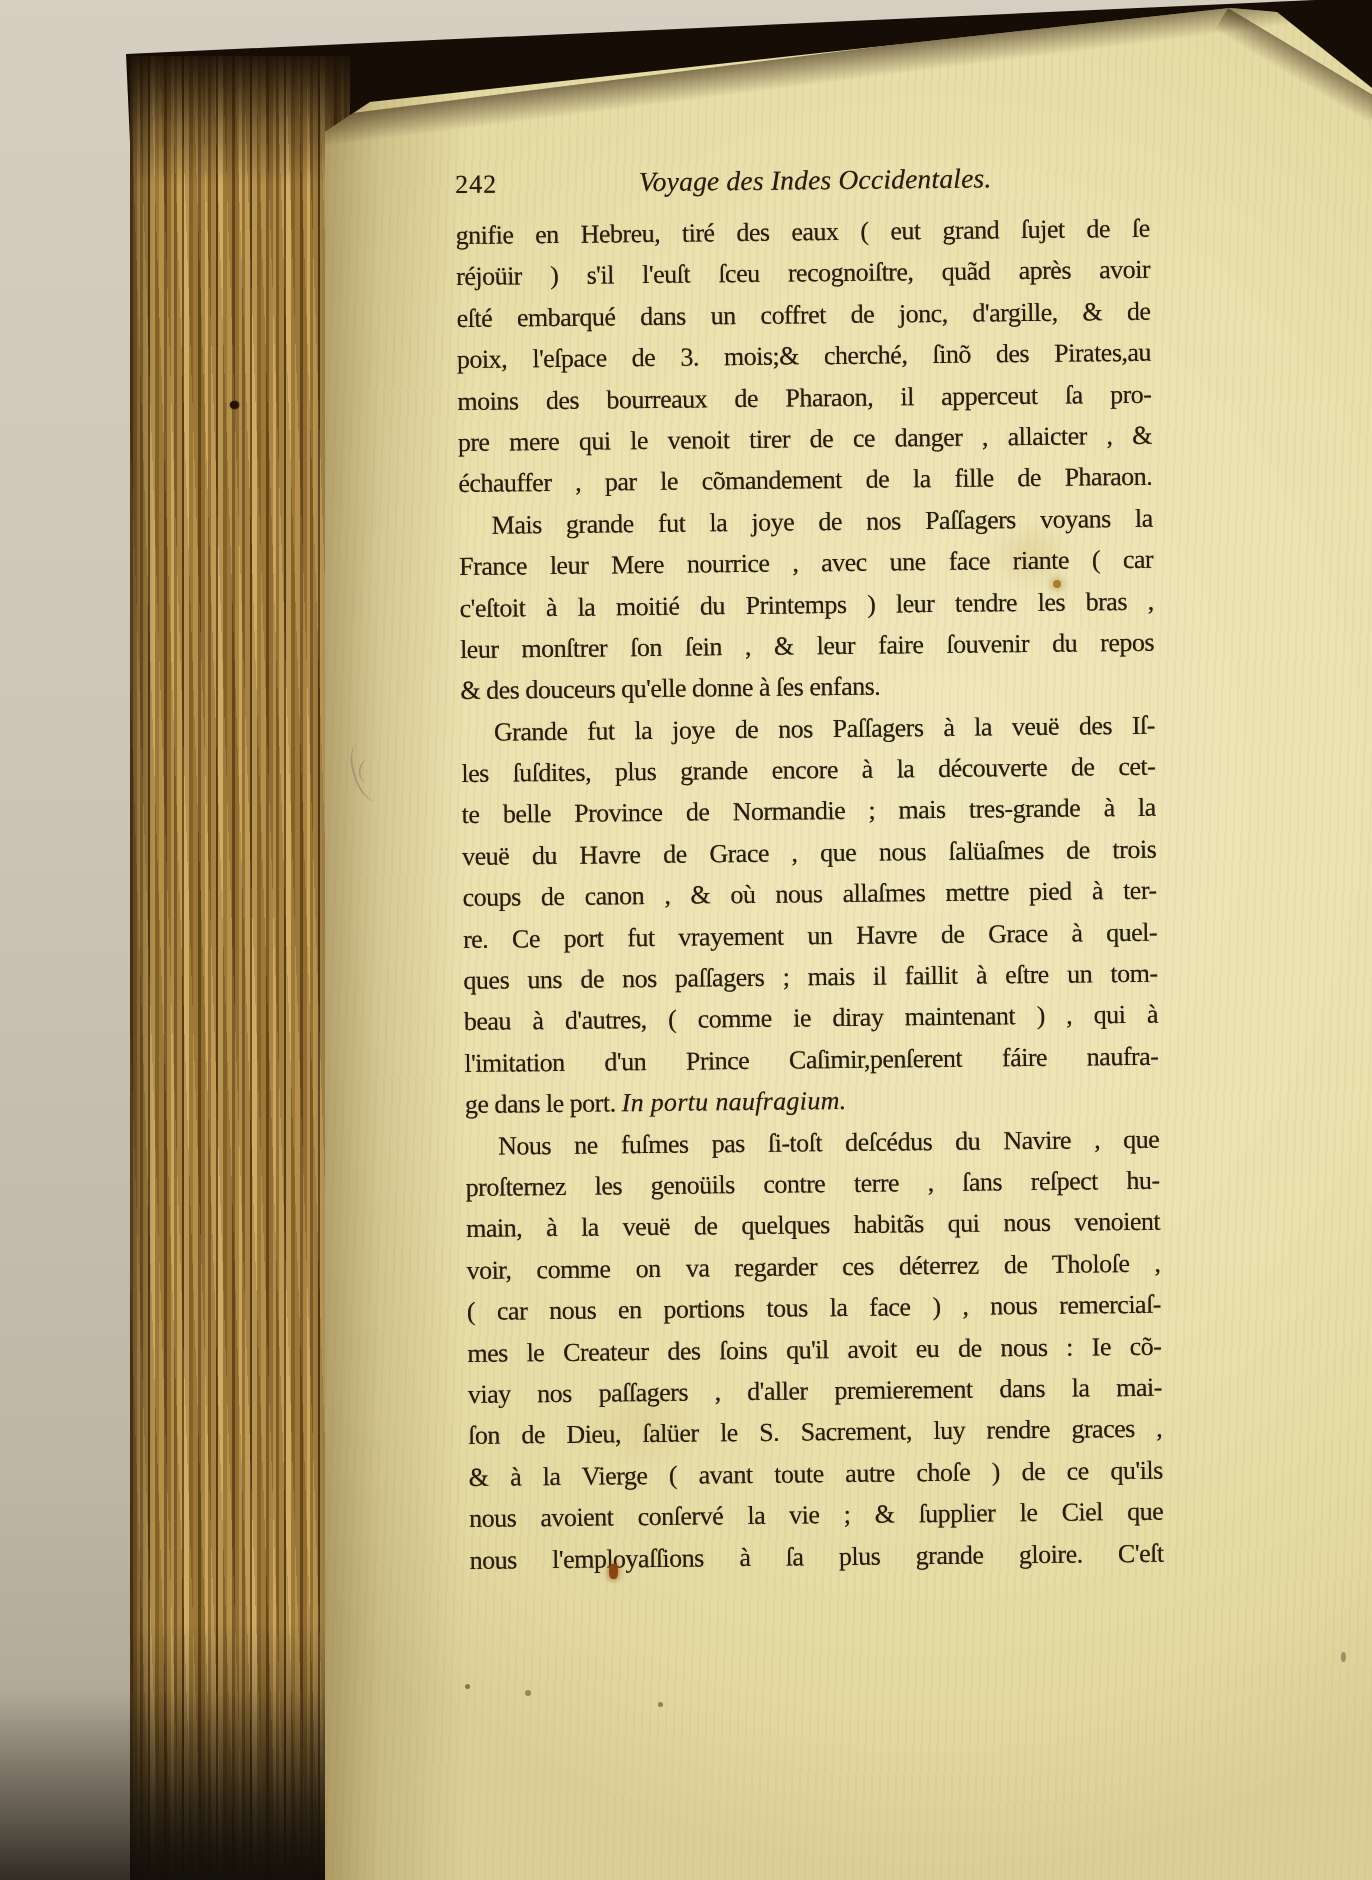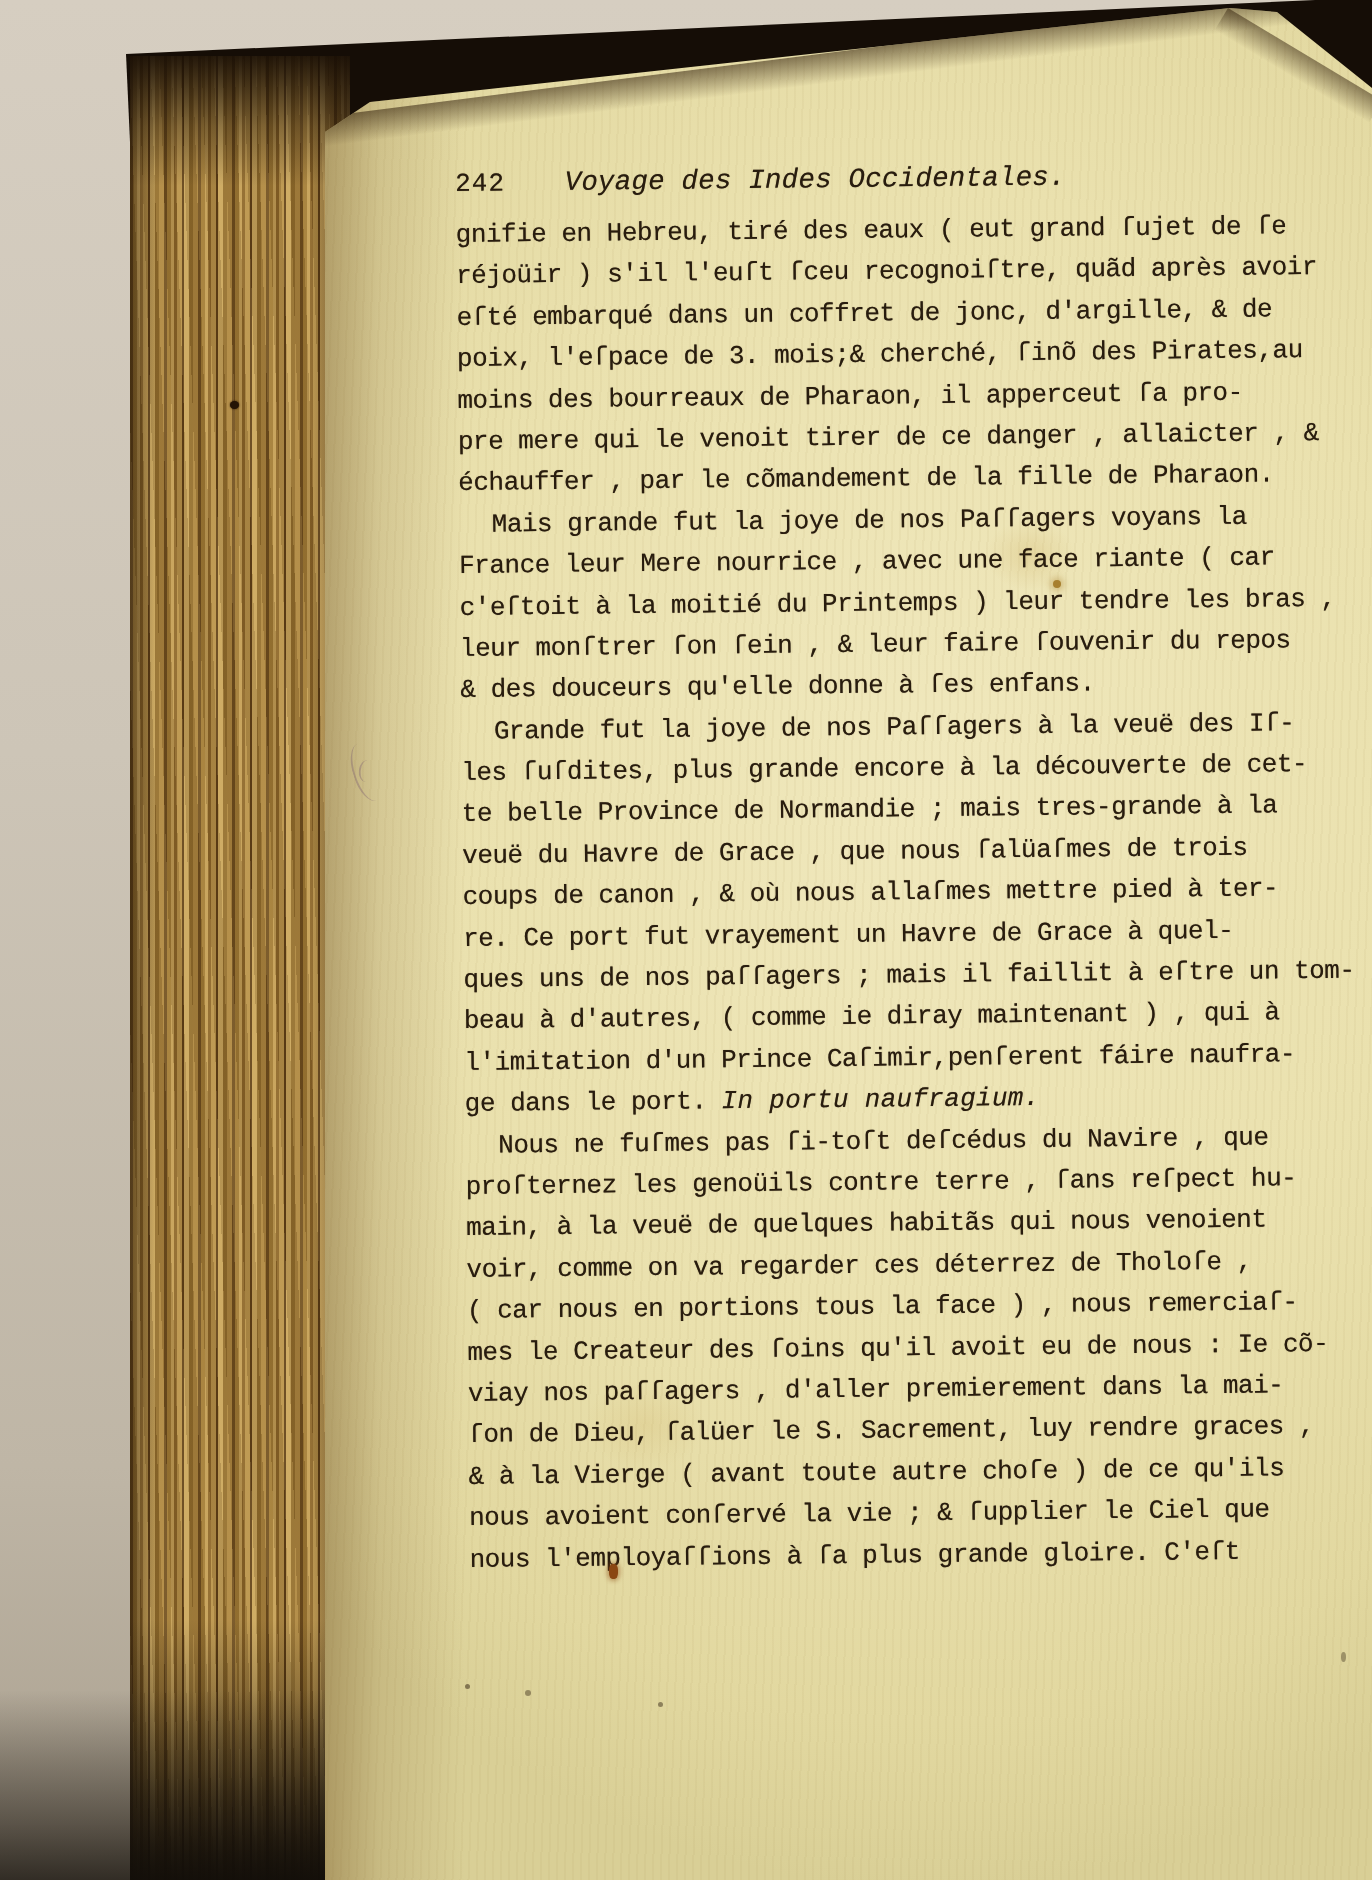--- a/index.html
+++ b/index.html
@@ -1,17 +1,17 @@
 <!DOCTYPE html>
 <html><head>
 <meta charset="utf-8">
 <style>
   html,body{margin:0;padding:0;background:#0e0906;}
   .canvas{position:relative;width:1372px;height:1880px;overflow:hidden;
-          font-family:Liberation Mono, monospace;}
+          font-family:Liberation Serif, serif;}
   
   .bg{position:absolute;inset:0;background:linear-gradient(180deg,#d6cec1 0%,#cdc5b7 40%,#bfb6a6 78%,#a99f8e 100%);}
   .bg-bottom-shadow{position:absolute;left:0;top:1690px;width:360px;height:190px;
           background:linear-gradient(180deg,rgba(25,20,14,0) 0%,rgba(25,20,14,.55)70%,rgba(20,16,11,.8) 100%);}
   
   .book-shadow{position:absolute;left:126px;top:54px;width:1520px;height:2020px;
           background:#150d06;transform:rotate(-2.6deg);transform-origin:left top;}
   
   .stack{position:absolute;left:130px;top:56px;width:220px;height:1824px;
      background:

